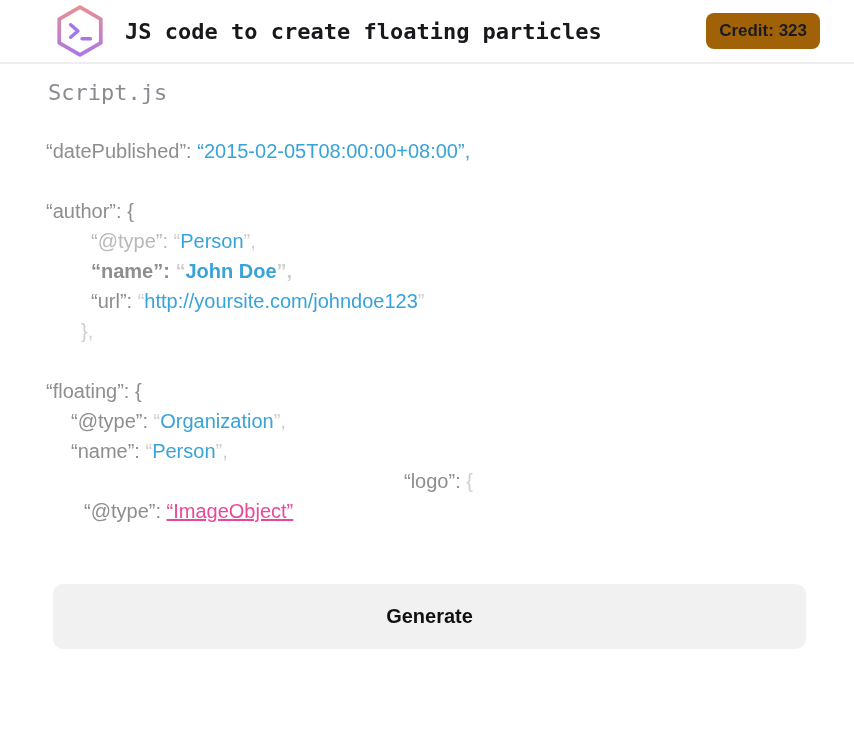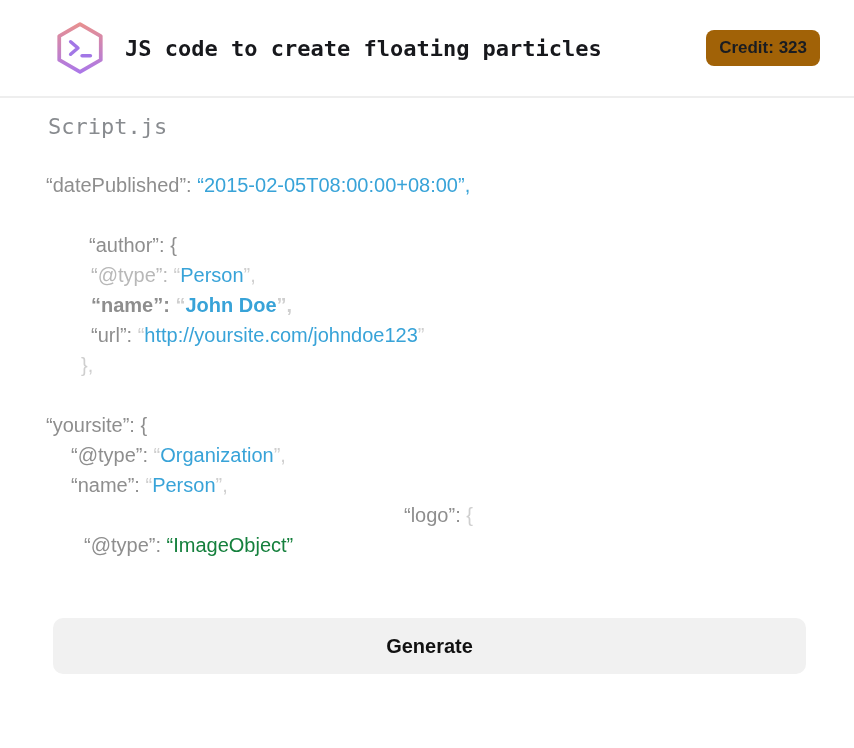--- a/index.html
+++ b/index.html
@@ -4,21 +4,21 @@
 <style>
   * { margin: 0; padding: 0; box-sizing: border-box; }
   html, body {
     width: 854px; height: 748px;
     background: #ffffff;
     font-family: "Liberation Sans", sans-serif;
     overflow: hidden;
   }
   
   .header {
-    height: 98px;
+    height: 64px;
     display: flex;
     align-items: center;
     padding: 0 34px 0 55px;
     border-bottom: 2px solid #eeeeee;
     background: #ffffff;
   }
   .logo {
     width: 50px; height: 54px;
     flex: 0 0 auto;
   }
@@ -58,27 +58,27 @@
   }
   .code-line {
     height: 30px;
     line-height: 30px;
     white-space: pre;
   }
   .tok-k  { color: #8e8e8e; }   
   .tok-kl { color: #b8b8b8; }   
   .tok-pl { color: #cfcfcf; }   
   .tok-v  { color: #38a3d8; }   
-  .tok-vg { color: #15803d; }   
+  .tok-vg { color: #ec4899; text-decoration: underline; }   
   
   .generate-btn {
     display: block;
     margin: 58px 0 0 7px;
     width: 753px;
-    height: 56px;
+    height: 65px;
     background: #f1f1f1;
     border: none;
     border-radius: 10px;
     font-family: "Liberation Sans", sans-serif;
     font-size: 20px;
     font-weight: 700;
     color: #111111;
     cursor: pointer;
   }
 </style>
@@ -99,26 +99,26 @@
   </svg>
   <div class="app-title">JS code to create floating particles</div>
   <div class="credit-badge">Credit: 323</div>
 </div>
 
 <div class="main">
   <div class="file-name">Script.js</div>
   <div class="code-block">
       <div class="code-line" style="padding-left: 0px;"><span class="tok-k">“datePublished”</span><span class="tok-k">: </span><span class="tok-v">“2015-02-05T08:00:00+08:00”,</span></div>
       <div class="code-line" style="padding-left: 0px;"></div>
-      <div class="code-line" style="padding-left: 0px; margin-left: 43px;"><span class="tok-k">“author”</span><span class="tok-k">: {</span></div>
+      <div class="code-line" style="padding-left: 0px;"><span class="tok-k">“author”</span><span class="tok-k">: {</span></div>
       <div class="code-line" style="padding-left: 45px;"><span class="tok-kl">“@type”</span><span class="tok-kl">: </span><span class="tok-pl">“</span><span class="tok-v">Person</span><span class="tok-pl">”</span><span class="tok-pl">,</span></div>
       <div class="code-line" style="padding-left: 45px; font-weight: bold;"><span class="tok-k">“name”</span><span class="tok-k">: </span><span class="tok-pl">“</span><span class="tok-v">John Doe</span><span class="tok-pl">”</span><span class="tok-pl">,</span></div>
       <div class="code-line" style="padding-left: 45px;"><span class="tok-k">“url”</span><span class="tok-k">: </span><span class="tok-pl">“</span><span class="tok-v">http://yoursite.com/johndoe123</span><span class="tok-pl">”</span></div>
       <div class="code-line" style="padding-left: 35px;"><span class="tok-pl">},</span></div>
       <div class="code-line" style="padding-left: 0px;"></div>
-      <div class="code-line" style="padding-left: 0px;"><span class="tok-k">“yoursite”</span><span class="tok-k">: {</span></div>
+      <div class="code-line" style="padding-left: 0px;"><span class="tok-k">“floating”</span><span class="tok-k">: {</span></div>
       <div class="code-line" style="padding-left: 25px;"><span class="tok-k">“@type”</span><span class="tok-k">: </span><span class="tok-pl">“</span><span class="tok-v">Organization</span><span class="tok-pl">”</span><span class="tok-pl">,</span></div>
       <div class="code-line" style="padding-left: 25px;"><span class="tok-k">“name”</span><span class="tok-k">: </span><span class="tok-pl">“</span><span class="tok-v">Person</span><span class="tok-pl">”</span><span class="tok-pl">,</span></div>
       <div class="code-line" style="padding-left: 25px; text-align: center;"><span class="tok-k">“logo”</span><span class="tok-k">: </span><span class="tok-pl">{</span></div>
       <div class="code-line" style="padding-left: 38px;"><span class="tok-k">“@type”</span><span class="tok-k">: </span><span class="tok-vg">“ImageObject”</span></div>
     </div>
   <button class="generate-btn">Generate</button>
 </div>
 
 </body></html>

